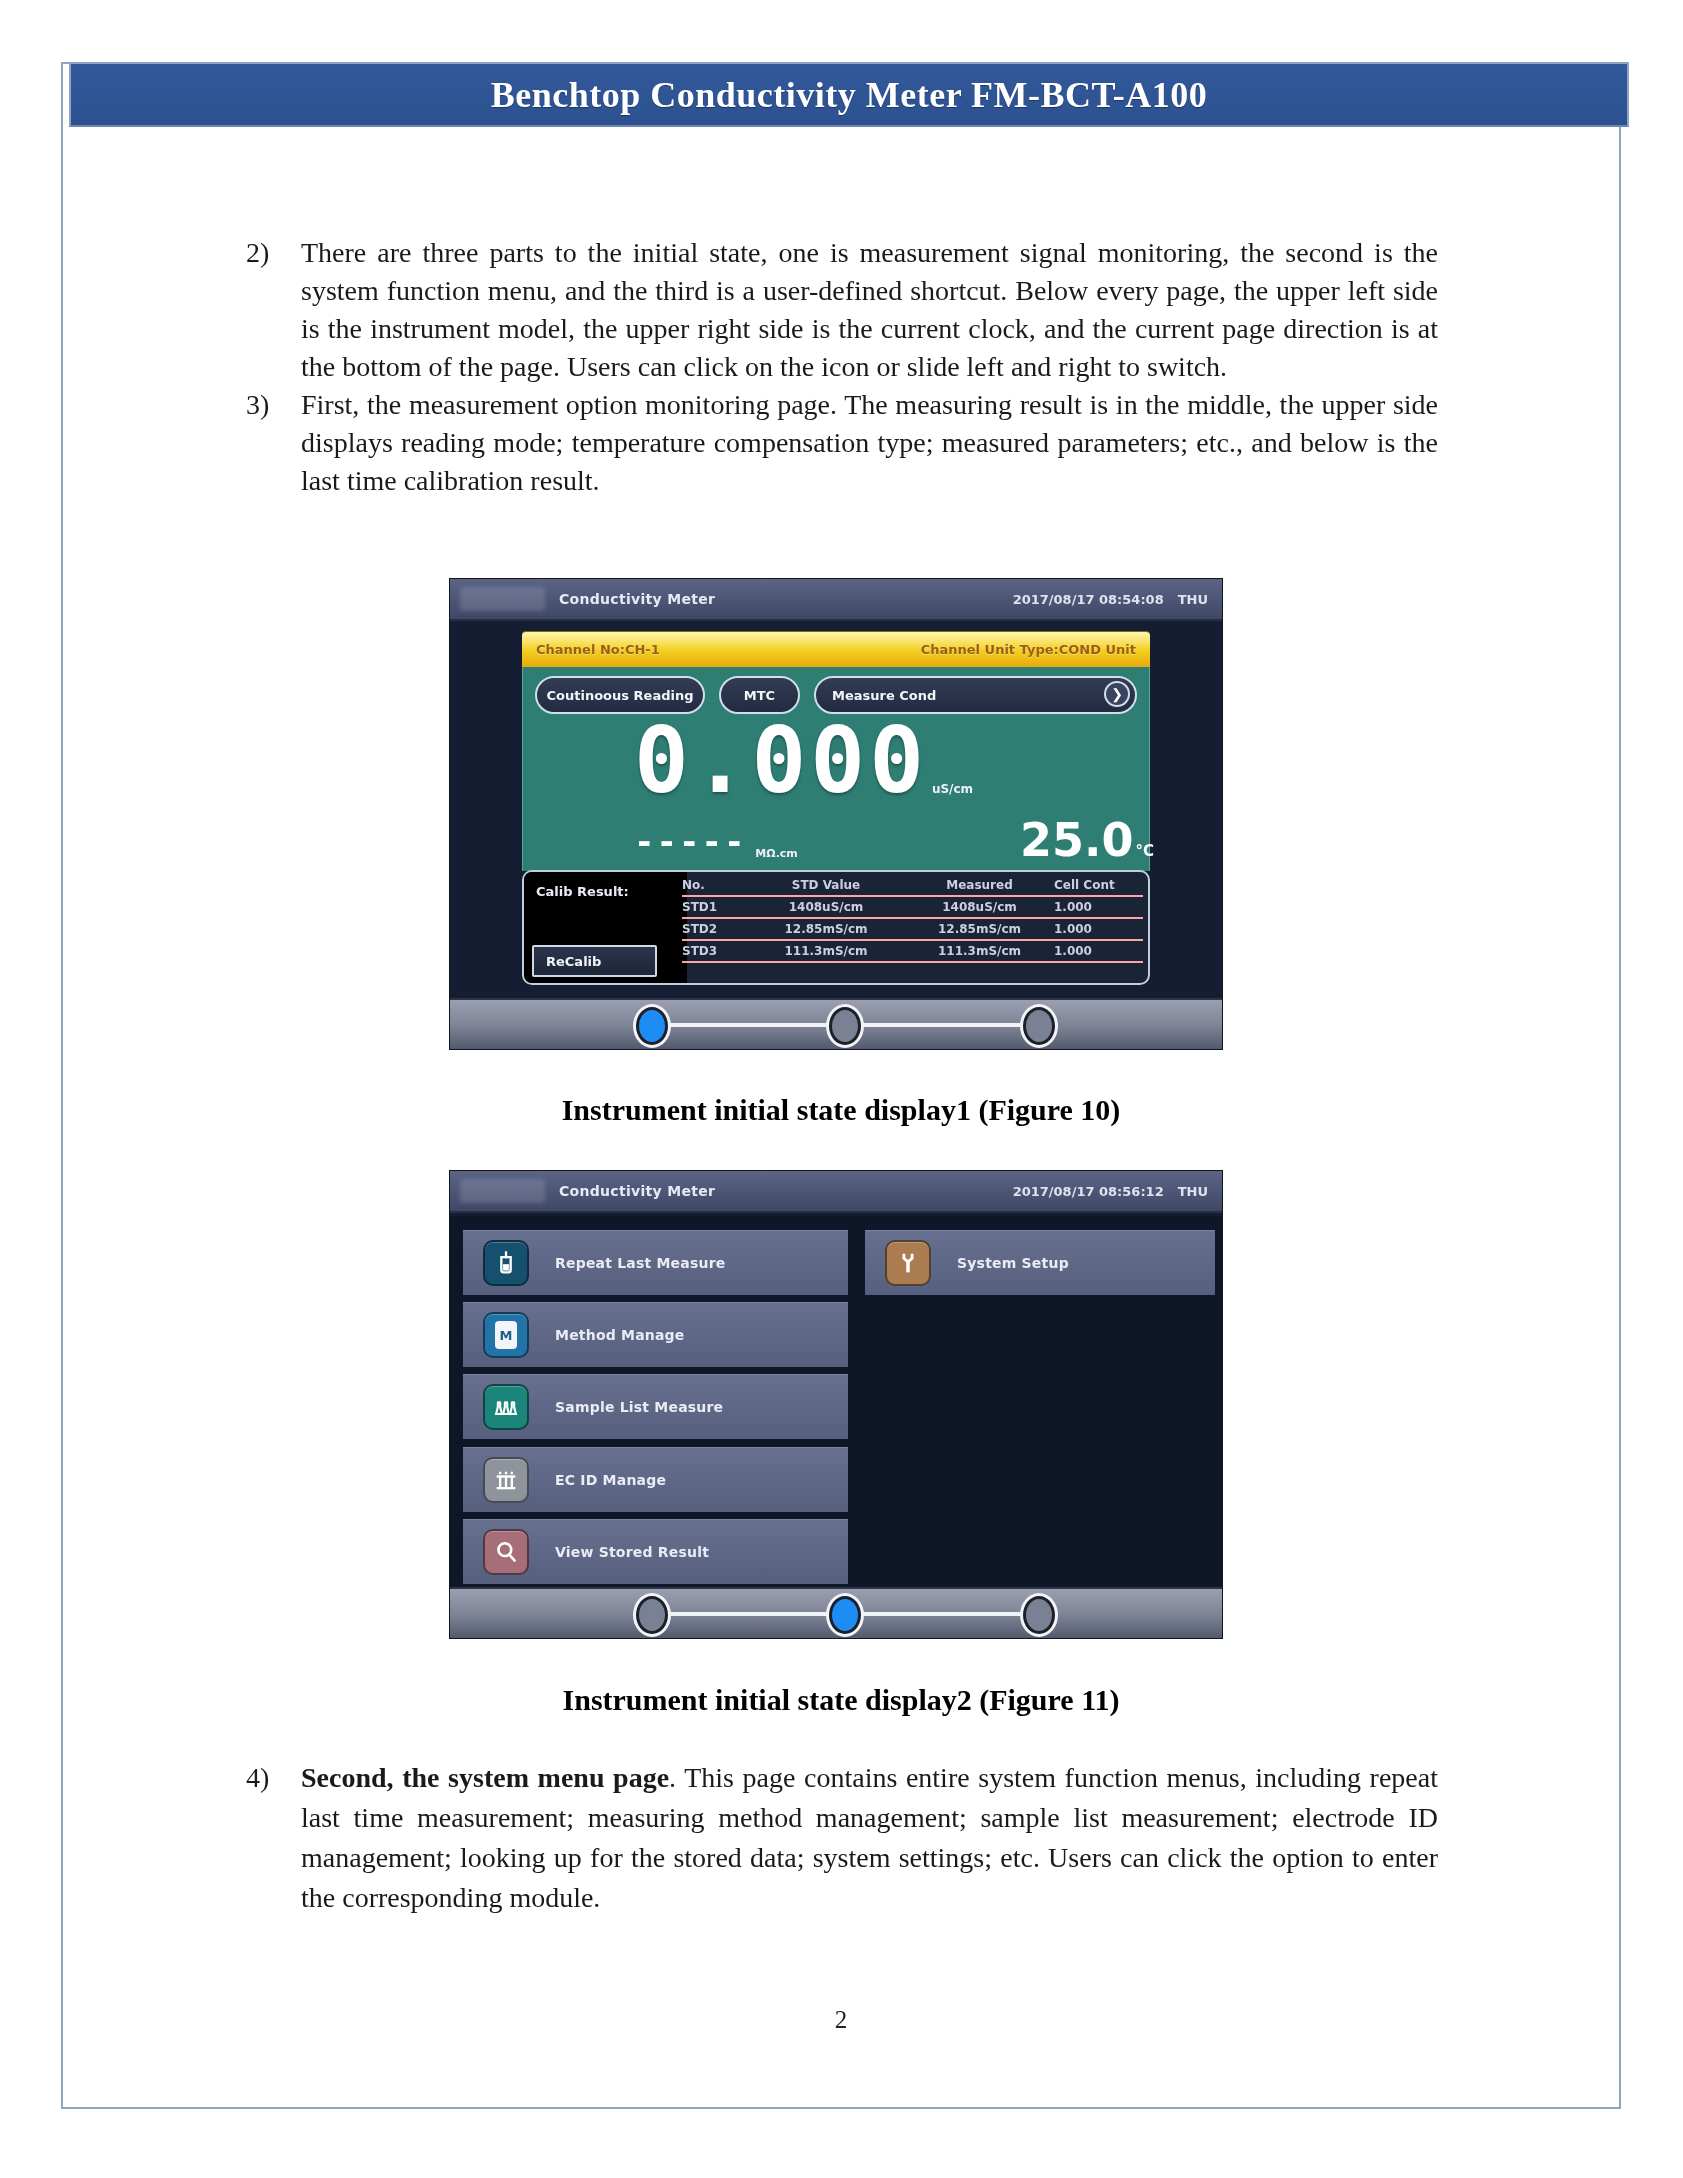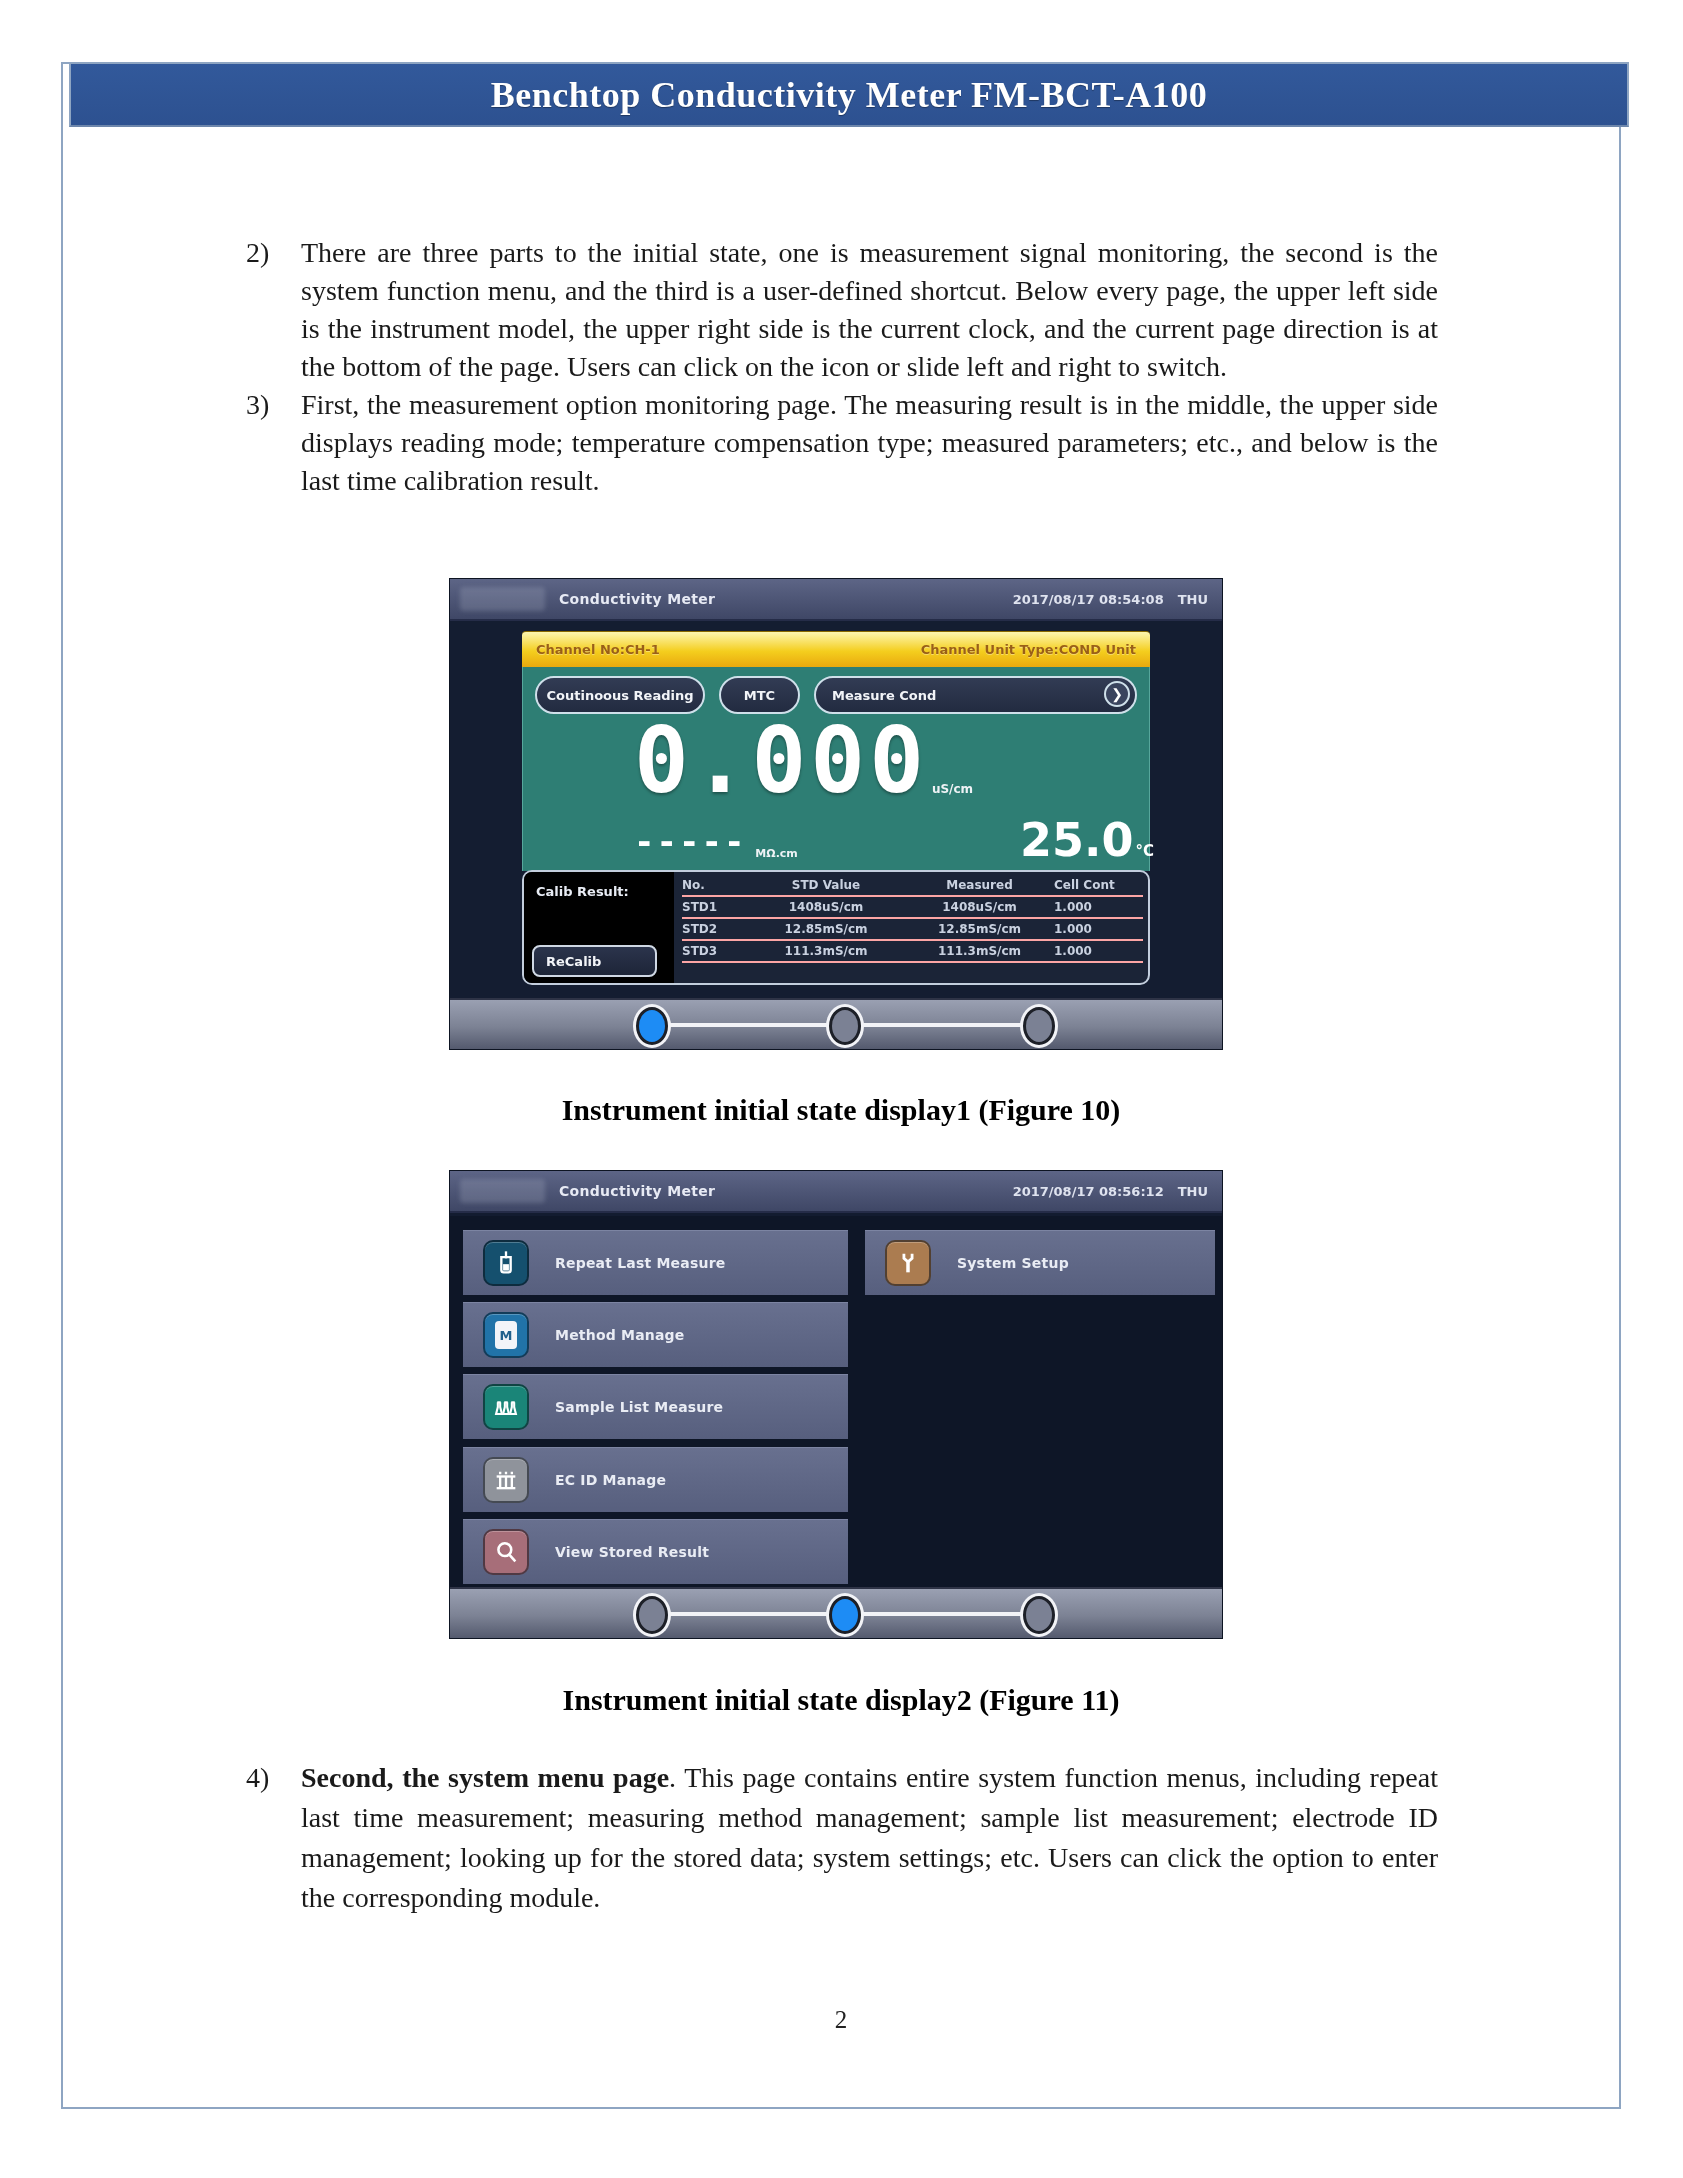--- a/index.html
+++ b/index.html
@@ -116,26 +116,26 @@
     letter-spacing:2px;line-height:40px;display:inline-block;vertical-align:bottom;
   }
   .sec-unit{font-size:11px;font-weight:bold;margin-left:9px;color:#eef2f5;}
   .temp-wrap{position:absolute;left:386px;top:-6px;display:flex;align-items:flex-end;}
   .temp-value{font-size:46px;font-weight:bold;line-height:50px;}
   .temp-unit{font-size:15px;font-weight:bold;margin-left:2px;margin-bottom:5px;}
   .calib-panel{
     position:absolute;left:0;right:0;top:249px;height:115px;
     background:#1b2437;border:2px solid #c3cedd;border-radius:10px;box-sizing:border-box;overflow:hidden;
   }
-  .calib-left{position:absolute;left:0;top:0;bottom:0;width:150px;background:#000;}
+  .calib-left{position:absolute;left:0;top:0;bottom:0;width:163px;background:#000;}
   .calib-label{color:#e8ecf4;font-size:13px;font-weight:bold;padding:12px 0 0 12px;}
   .recalib-btn{
     position:absolute;left:8px;bottom:6px;width:125px;height:32px;
     background:linear-gradient(#2b344c,#1d2538);
-    border:2px solid #cfd8e4;border-radius:8px;box-sizing:border-box;
+    border:2px solid #cfd8e4;border-radius:2px;box-sizing:border-box;
     color:#f2f4f8;font-size:13px;font-weight:bold;display:flex;align-items:center;padding-left:12px;
   }
   .calib-table{position:absolute;left:158px;right:8px;top:3px;border-collapse:collapse;width:461px;}
   .calib-table th,.calib-table td{
     font-size:12px;font-weight:bold;color:#c9d1e0;
     border-bottom:2px solid #fca5a5;height:20px;padding:0;text-align:center;white-space:nowrap;
   }
   .calib-table th:first-child,.calib-table td:first-child{text-align:left;width:65px;}
   .calib-table th:nth-child(2),.calib-table td:nth-child(2){width:158px;}
   .calib-table th:nth-child(3),.calib-table td:nth-child(3){width:149px;}

